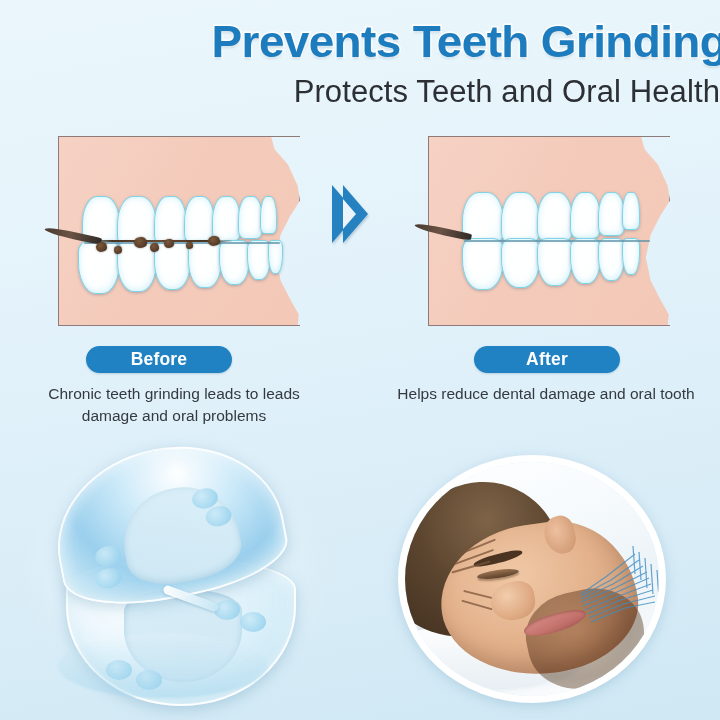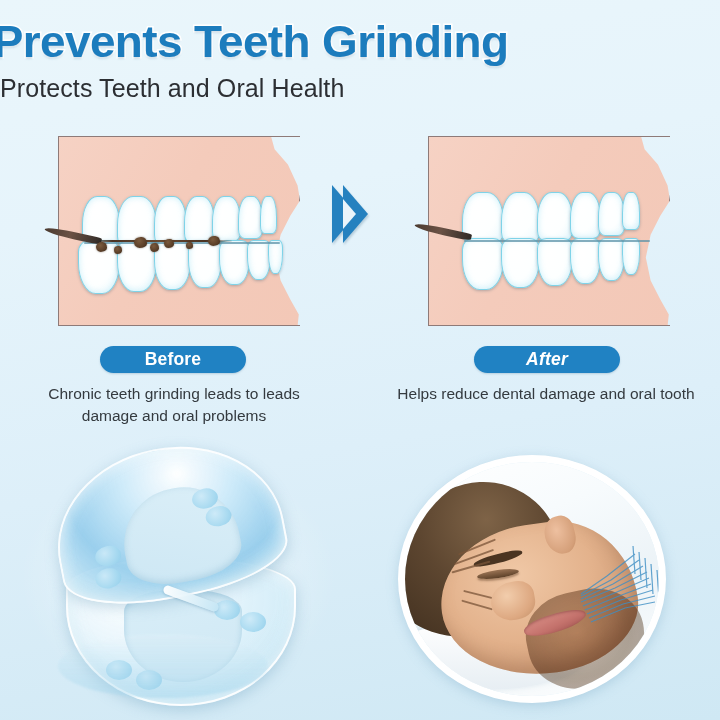--- a/index.html
+++ b/index.html
@@ -21,38 +21,38 @@
     background: linear-gradient(170deg, #eaf6fb 0%, #e6f4fb 28%, #ddeff9 60%, #cfe8f4 100%);
     overflow: hidden;
   }
 
   
   .headline-block {
     position: absolute;
     top: 18px;
     left: 0;
     width: 720px;
-    text-align: left;
+    text-align: right;
   }
   .headline {
     font-family: "Liberation Sans", sans-serif;
     font-size: 45px;
     font-weight: bold;
     letter-spacing: -0.6px;
     color: #1c7cbd;
     line-height: 1.06;
     transform: scaleX(1.02);
     -webkit-text-stroke: 3px #ffffff;
     paint-order: stroke fill;
     text-shadow: 0 2px 2px rgba(120,160,185,0.30);
     white-space: nowrap;
   }
   .subheadline {
     margin-top: 8px;
-    font-size: 25px;
+    font-size: 31px;
     font-weight: normal;
     color: #2c2f33;
     letter-spacing: 0.1px;
     white-space: nowrap;
   }
 
   
   .panel {
     position: absolute;
     top: 136px;
@@ -197,22 +197,22 @@
     border-radius: 14px;
     color: #ffffff;
     font-size: 17.5px;
     font-weight: bold;
     letter-spacing: 0.2px;
     display: flex;
     align-items: center;
     justify-content: center;
     box-shadow: 0 1px 2px rgba(60,110,145,0.25);
   }
-  .badge.before { left: 100px; text-align: right; }
-  .badge.after  { left: 474px; font-style: italic; }
+  .badge.before { left: 86px; text-align: right; }
+  .badge.after  { left: 474px; }
 
   .caption {
     position: absolute;
     top: 383px;
     width: 300px;
     text-align: center;
     font-size: 15.5px;
     line-height: 1.42;
     color: #343a3f;
   }

